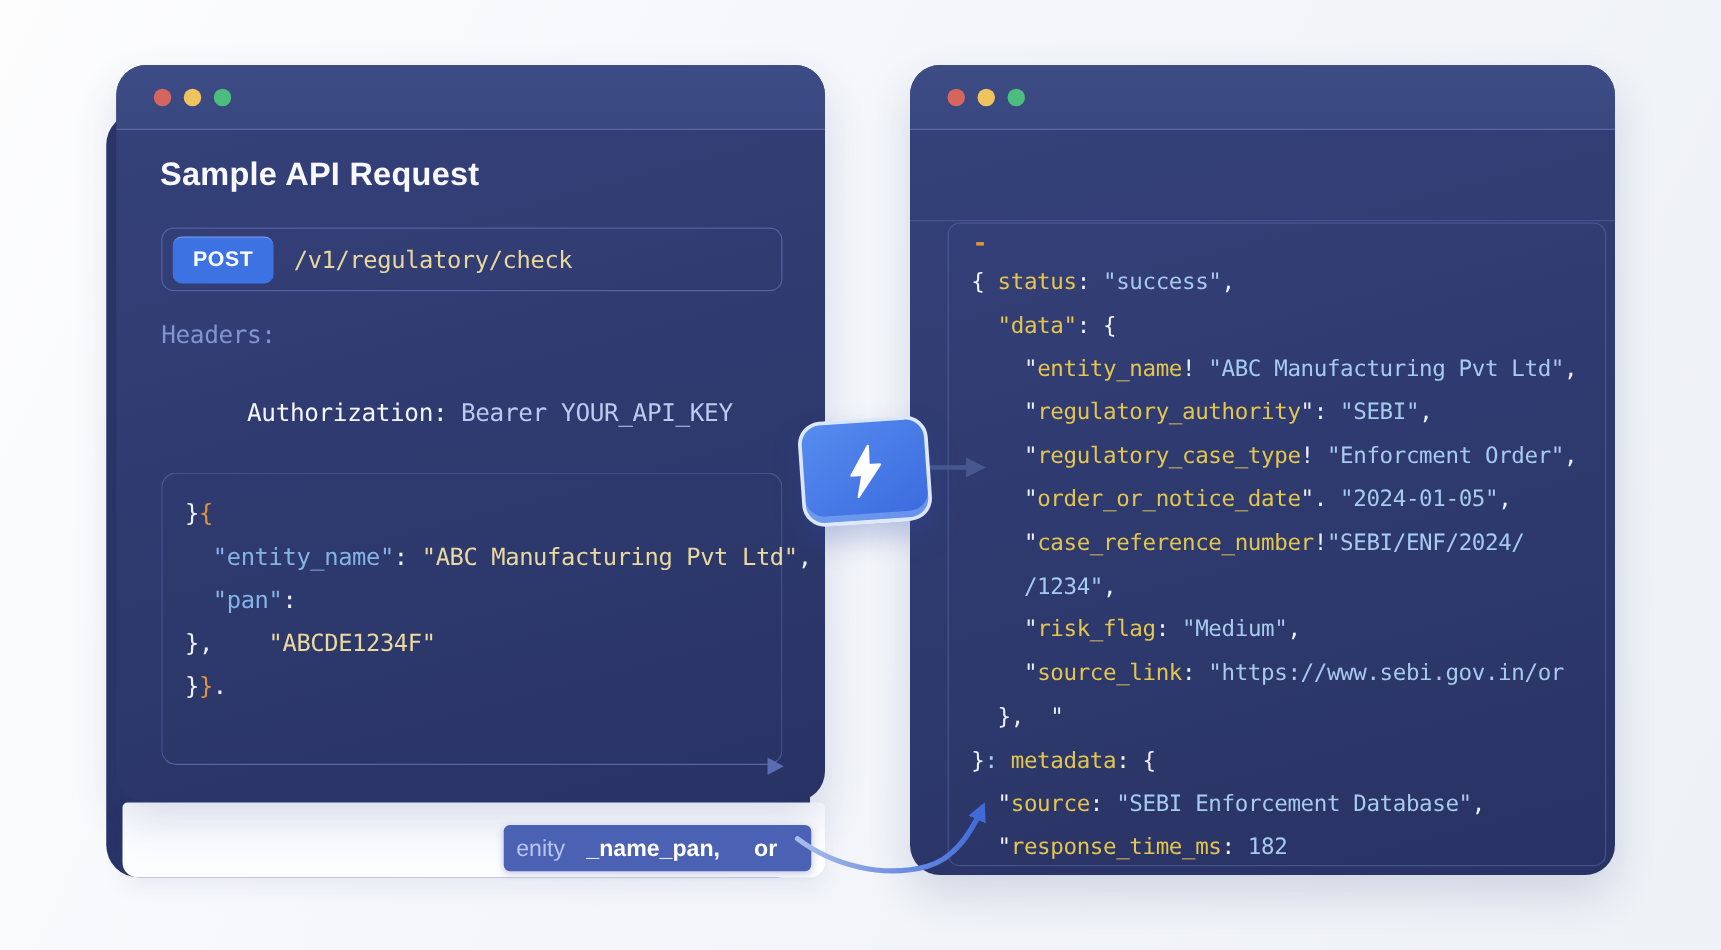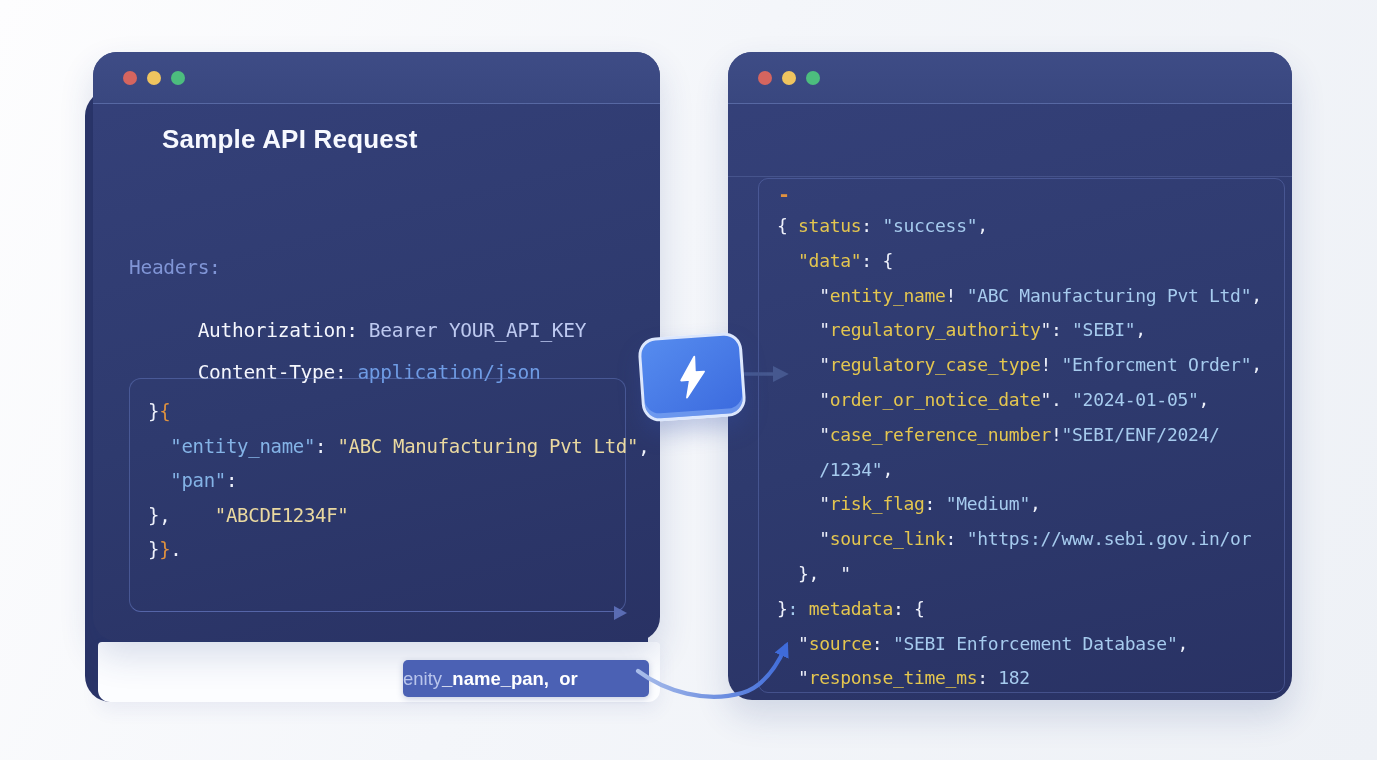--- a/index.html
+++ b/index.html
@@ -13,21 +13,21 @@
           box-shadow:0 16px 34px rgba(40,60,130,.16);}
   .titlebar{position:absolute;left:0;right:0;top:0;height:52px;
             background:linear-gradient(180deg,#3e4c86 0%,#39477f 100%);
             border-bottom:1px solid rgba(130,150,210,.38);
             display:flex;align-items:center;gap:10px;padding-left:30px;box-sizing:border-box;}
   .dot{width:14px;height:14px;border-radius:50%;}
   .dot-red{background:#d5655f;}
   .dot-yellow{background:#efc45f;}
   .dot-green{background:#4cbd7e;}
   .win-title{position:absolute;left:35px;top:72px;font-size:26px;font-weight:700;
-             color:#f7f9ff;letter-spacing:.2px;margin-left:34px;}
+             color:#f7f9ff;letter-spacing:.2px;}
 
   
   .back-card{position:absolute;left:85px;top:90px;width:563px;height:612px;
              border-radius:26px;background:#2a3467;}
   .white-band{position:absolute;left:98px;top:642px;width:562px;height:60px;
               background:#fcfdff;border-radius:4px 4px 12px 12px;
               box-shadow:0 8px 18px rgba(60,80,150,.08);}
 
   
   .endpoint-box{position:absolute;left:36px;top:130px;width:497px;height:51px;
@@ -57,23 +57,23 @@
   .req-code .code-line{font-size:19px;line-height:34.5px;}
   .resp-code .code-line{font-size:18px;line-height:34.8px;}
   .tok-w{color:#eef1fb}.tok-o{color:#e0923f}.tok-kb{color:#84b3e6}
   .tok-vy{color:#ead9a0}.tok-ky{color:#e4c64f}.tok-vb{color:#a6cbee}
 
   
   .note-label{position:absolute;left:140px;top:661px;font-size:22.5px;font-weight:800;
               color:#2b4bb5;letter-spacing:-.2px;}
   .id-chip{position:absolute;left:403px;top:660px;width:246px;height:37px;
            background:#4b61b4;border-radius:5px;display:flex;align-items:center;
-           box-sizing:border-box;
+           padding-left:10px;box-sizing:border-box;
            box-shadow:0 2px 6px rgba(50,70,140,.25);
-           font-size:18.5px;font-weight:700;color:#fff;}
+           font-size:18.5px;font-weight:700;color:#fff;gap:17px;}
   .id-chip span{white-space:pre;}
   .chip-muted{color:#b9c5ec;font-weight:400;}
 
   
   .resp-rule{position:absolute;left:0;right:0;top:124px;height:1px;
              background:rgba(140,160,220,.22);}
   .resp-codebox{position:absolute;left:30px;top:126px;width:527px;height:515px;
                 border:1.5px solid rgba(110,130,200,.38);border-radius:10px;
                 box-sizing:border-box;padding:30px 0 0 18px;}
   .resp-dash{position:absolute;left:19px;top:3px;font-family:"DejaVu Sans Mono",monospace;
@@ -98,27 +98,28 @@
   <div class="white-band"></div>
 
   <div class="window" style="left:93px;top:52px;width:567px;height:589px;">
     <div class="titlebar">
       <span class="dot dot-red"></span>
       <span class="dot dot-yellow"></span>
       <span class="dot dot-green"></span>
     </div>
     <div class="win-title">Sample API Request</div>
 
+    <div class="endpoint-box">
+      <div class="method-badge">POST</div>
+      <div class="endpoint-path">/v1/regulatory/check</div>
+    </div>
 
     <div class="hline hlabel" style="top:204px">Headers:</div>
     <div class="hline" style="top:244px">
       <span class="hkey">Authorization:</span><span class="hval-a">Bearer YOUR_API_KEY</span>
-    </div>
-    <div class="hline" style="top:286px">
-      <span class="hkey">Content-Type:</span><span class="hval-b">application/json</span>
     </div>
 
     <div class="json-box req-code">
         <div class="code-line"><span class="tok-w">}</span><span class="tok-o">{</span></div>
         <div class="code-line"><span class="tok-w">  </span><span class="tok-kb">"entity_name"</span><span class="tok-w">: </span><span class="tok-vy">"ABC Manufacturing Pvt Ltd"</span><span class="tok-w">,</span></div>
         <div class="code-line"><span class="tok-w">  </span><span class="tok-kb">"pan"</span><span class="tok-w">:</span></div>
         <div class="code-line"><span class="tok-w">},</span><span class="tok-w">    </span><span class="tok-vy">"ABCDE1234F"</span></div>
         <div class="code-line"><span class="tok-w">}</span><span class="tok-o">}</span><span class="tok-w">.</span></div>
       </div>
   </div>

